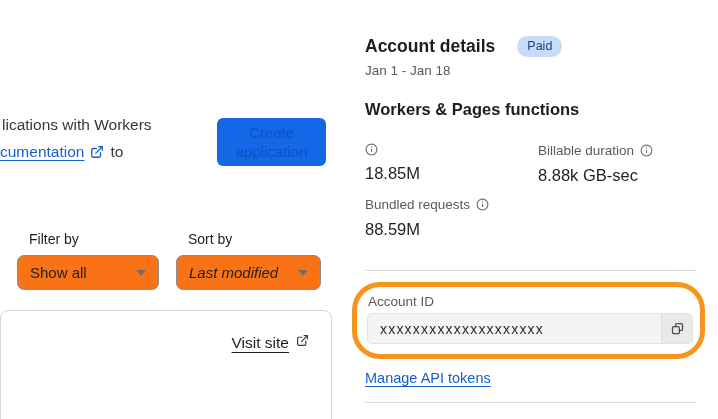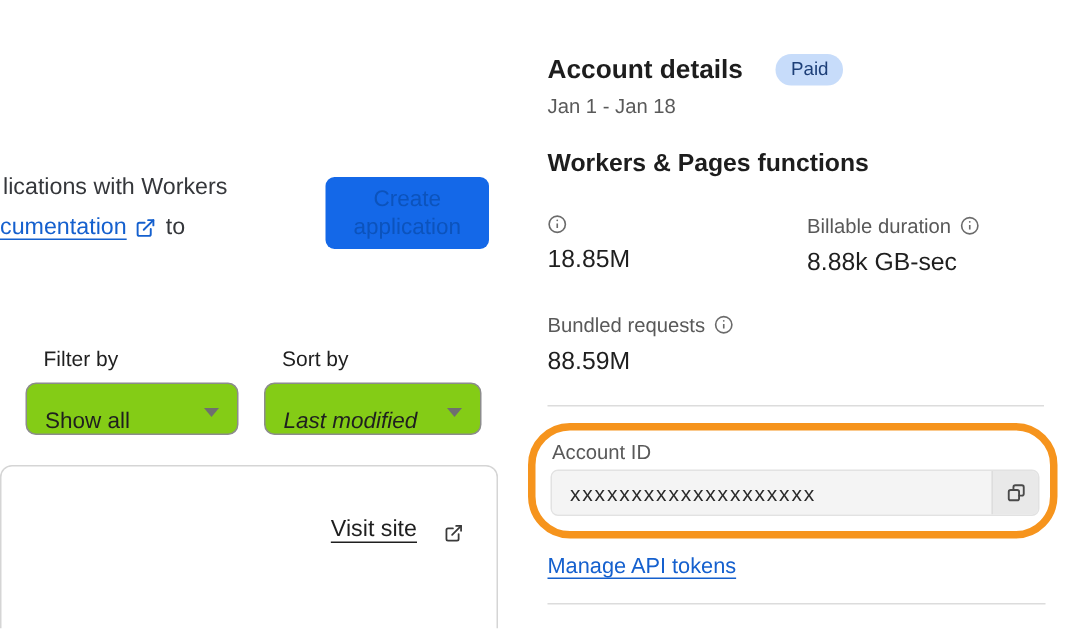--- a/index.html
+++ b/index.html
@@ -43,42 +43,42 @@
 
   .field-label {
     font-size: 14px; color: #1f1f1f; margin-left: 12px;
   }
   .filter-label { left: 17px; top: 231px; }
   .sort-label   { left: 176px; top: 231px; }
 
   .select-box {
     top: 255px; height: 35px;
     border: 1px solid #8c8c8c; border-radius: 7px;
-    background: #84cc16; cursor: pointer;
-    display: flex; align-items: flex-start;
+    background: #f97316; cursor: pointer;
+    display: flex; align-items: center;
     padding: 16px 12px; font-size: 15px; color: #1f1f1f;
   }
   .select-filter { left: 17px; width: 142px; }
   .select-sort   { left: 176px; width: 145px; font-style: italic; }
   .select-box .value { flex: 1; }
   .caret-down {
     width: 0; height: 0;
     border-left: 5px solid transparent;
     border-right: 5px solid transparent;
     border-top: 6px solid #6f6f6f;
   }
 
   .project-card {
     left: 0px; top: 310px; width: 332px; height: 130px;
     border: 1px solid #d5d5d5; border-radius: 8px;
     background: #fff;
   }
   .visit-site-row {
-    position: absolute; top: 33px; right: 22px;
-    display: flex; align-items: flex-end; gap: 18px;
+    position: absolute; top: 23px; right: 22px;
+    display: flex; align-items: flex-start; gap: 7px;
   }
   a.visit-site {
     font-size: 15.5px; font-weight: 500; color: #1f1f1f;
     text-decoration: underline; text-underline-offset: 4px;
   }
 
   
   .acct-title-row {
     left: 365px; top: 36px;
     display: flex; gap: 22px;
@@ -91,21 +91,21 @@
   }
   .date-range { left: 365px; top: 63px; font-size: 13.5px; color: #595959; }
   .section-title { left: 365px; top: 100px; font-size: 16.5px; font-weight: 700; color: #1d1d1d; }
 
   .stat .stat-label-row { display: flex; align-items: center; gap: 6px; }
   .stat .stat-label { font-size: 13.5px; color: #595959; }
   .stat .stat-value { margin-top: 8px; font-size: 16.5px; color: #1f1f1f; }
   .info-icon { color: #6b6b6b; display: inline-flex; }
   .stat-1 { left: 365px; top: 143px; }
   .stat-2 { left: 538px; top: 143px; }
-  .stat-3 { left: 365px; top: 209px; }
+  .stat-3 { left: 365px; top: 197px; }
 
   .divider { height: 1px; background: #dcdcdc; }
   .divider-1 { left: 365px; top: 270px; width: 331px; }
   .divider-2 { left: 365px; top: 402px; width: 332px; }
 
   .acct-id-label { left: 368px; top: 294px; font-size: 13.5px; color: #595959; }
   .acct-id-row {
     left: 367px; top: 313px; width: 326px; height: 31px;
     display: flex; border: 1px solid #e2e2e2; border-radius: 5px;
     overflow: hidden; background: #f4f4f4;

